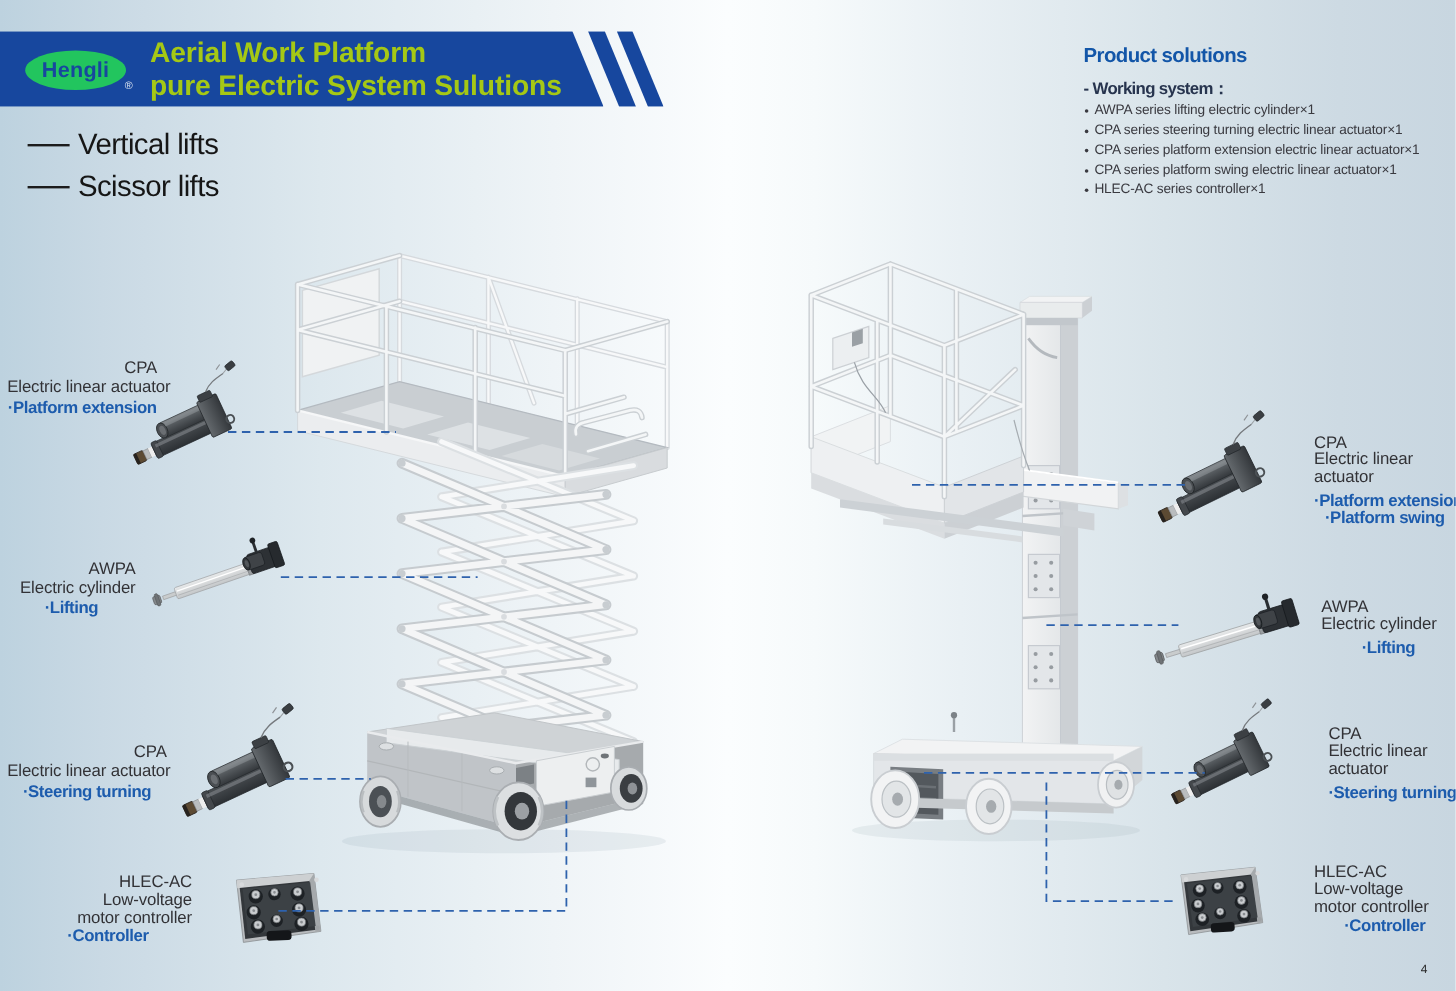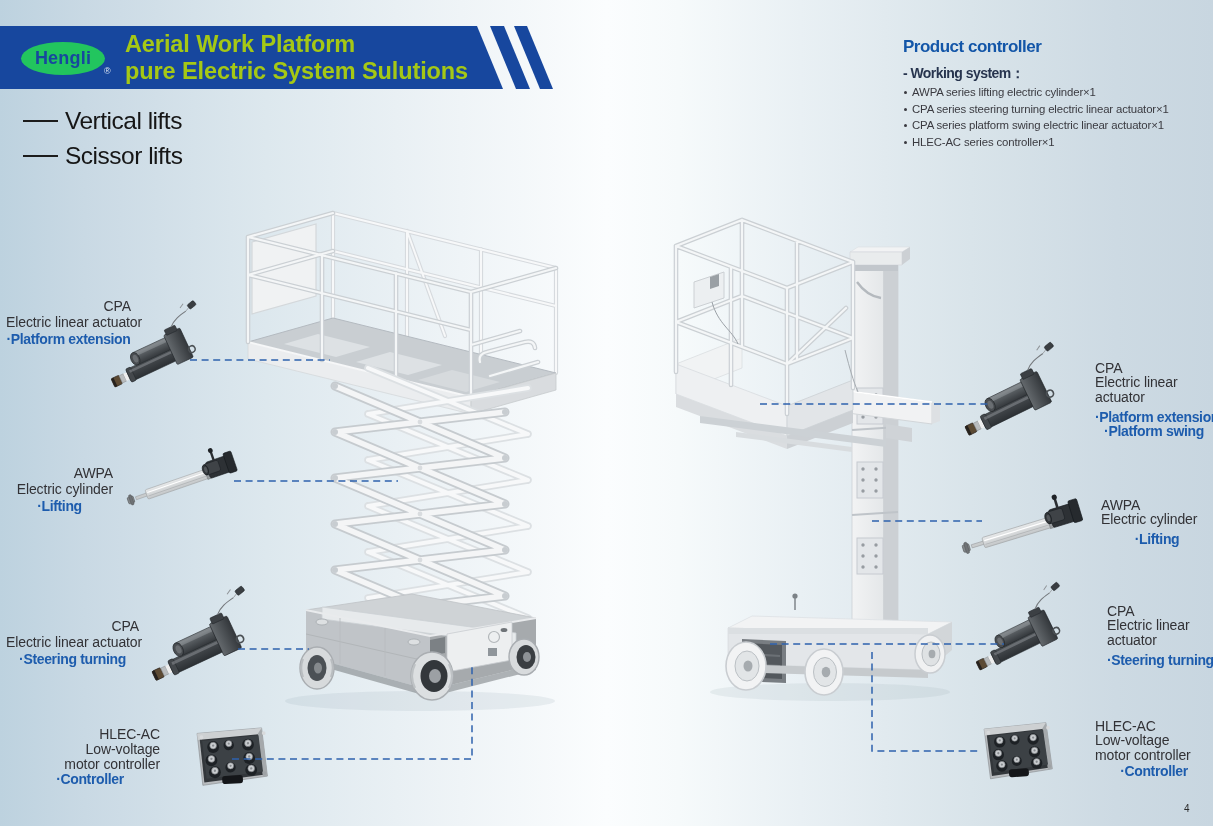--- a/index.html
+++ b/index.html
@@ -420,25 +420,26 @@
     <span class="lift-dash"></span>
     <span class="lift-label">Vertical lifts</span>
   </div>
   <div class="lift-row">
     <span class="lift-dash"></span>
     <span class="lift-label">Scissor lifts</span>
   </div>
 </div>
 
 <div id="product-solutions" class="abs">
-  <div id="ps-title">Product controller</div>
+  <div id="ps-title">Product solutions</div>
   <div id="ps-subtitle">- Working system：</div>
   <ul id="ps-list">
     <li>AWPA series lifting electric cylinder×1</li>
     <li>CPA series steering turning electric linear actuator×1</li>
+    <li>CPA series platform extension electric linear actuator×1</li>
     <li>CPA series platform swing electric linear actuator×1</li>
     <li>HLEC-AC series controller×1</li>
   </ul>
 </div>
 
 <div class="lbl r abs" style="left:6px;top:298px;width:125px;">
   <div>CPA</div>
   <div>Electric linear actuator</div>
   <div class="feat">·Platform extension</div>
 </div>

